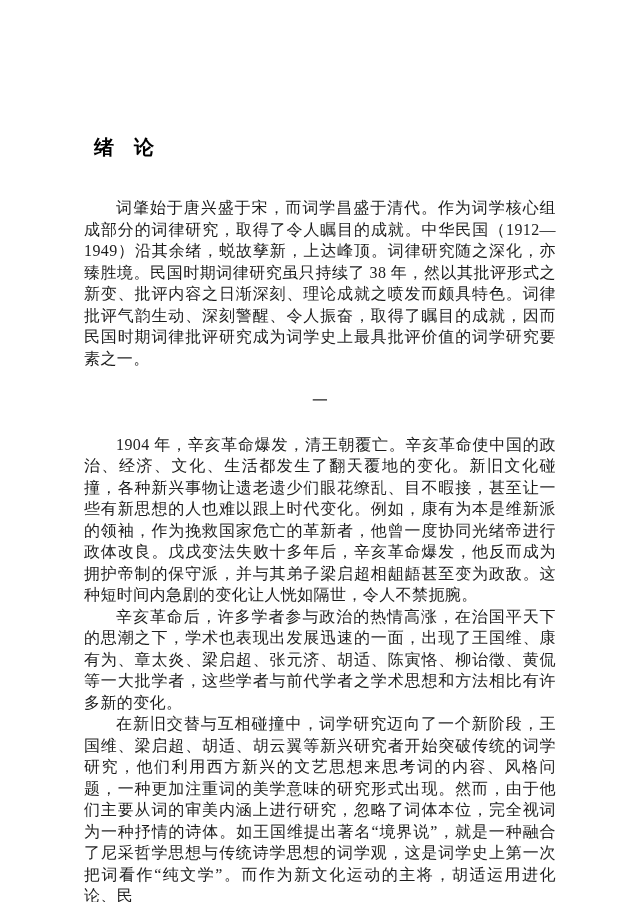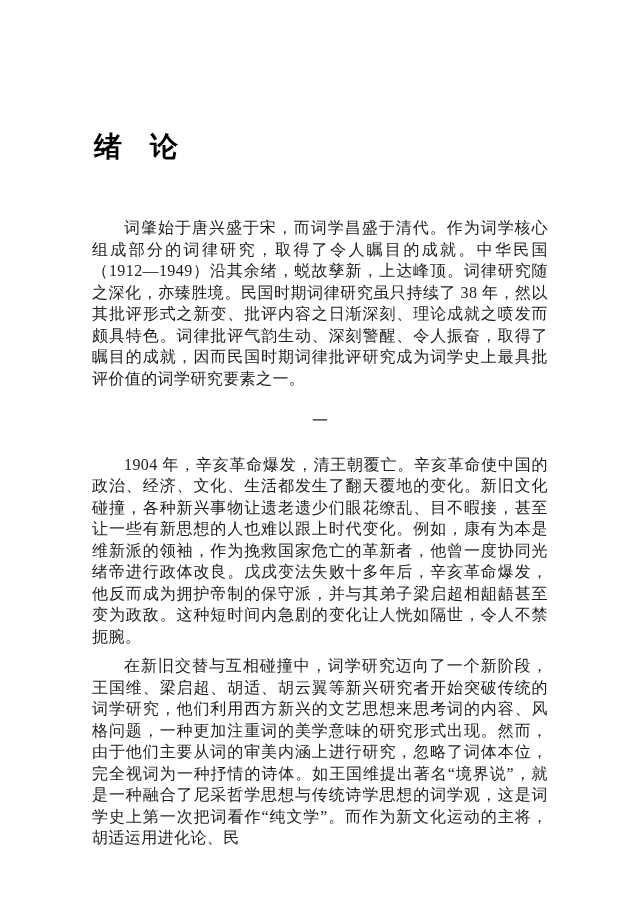--- a/index.html
+++ b/index.html
@@ -13,35 +13,35 @@
     height: 902px;
     margin: 0 auto;
     background: #ffffff;
     box-sizing: border-box;
     padding: 133px 82px 0 84px;
     font-family: "Liberation Serif", "DejaVu Serif", serif;
     color: #1d1d1d;
     overflow: hidden;
   }
   .chapter-title {
-    font-size: 28px;
+    font-size: 20px;
     line-height: 28px;
     font-weight: bold;
     color: #000000;
-    margin: 0 0 56px 10px;
+    margin: 0 0 36px 10px;
     white-space: pre;
   }
   .body-para {
     font-size: 16px;
     line-height: 21.5px;
     letter-spacing: 0.4px;
     text-align: justify;
     text-justify: inter-ideograph;
     text-indent: 2em;
-    margin: 8px;
+    margin: 0;
   }
   .section-marker {
     font-size: 16px;
     line-height: 21.5px;
     text-align: center;
     margin: 21px 0 22px 0;
   }
 </style>
 </head>
 <body>
@@ -49,16 +49,17 @@
 <div class="page">
 
   <h1 class="chapter-title">绪　论</h1>
 
   <p class="body-para">词肇始于唐兴盛于宋，而词学昌盛于清代。作为词学核心组成部分的词律研究，取得了令人瞩目的成就。中华民国（1912—1949）沿其余绪，蜕故孳新，上达峰顶。词律研究随之深化，亦臻胜境。民国时期词律研究虽只持续了 38 年，然以其批评形式之新变、批评内容之日渐深刻、理论成就之喷发而颇具特色。词律批评气韵生动、深刻警醒、令人振奋，取得了瞩目的成就，因而民国时期词律批评研究成为词学史上最具批评价值的词学研究要素之一。</p>
 
   <div class="section-marker">一</div>
 
   <p class="body-para">1904 年，辛亥革命爆发，清王朝覆亡。辛亥革命使中国的政治、经济、文化、生活都发生了翻天覆地的变化。新旧文化碰撞，各种新兴事物让遗老遗少们眼花缭乱、目不暇接，甚至让一些有新思想的人也难以跟上时代变化。例如，康有为本是维新派的领袖，作为挽救国家危亡的革新者，他曾一度协同光绪帝进行政体改良。戊戌变法失败十多年后，辛亥革命爆发，他反而成为拥护帝制的保守派，并与其弟子梁启超相龃龉甚至变为政敌。这种短时间内急剧的变化让人恍如隔世，令人不禁扼腕。</p>
 
+  <p class="body-para">辛亥革命后，许多学者参与政治的热情高涨，在治国平天下的思潮之下，学术也表现出发展迅速的一面，出现了王国维、康有为、章太炎、梁启超、张元济、胡适、陈寅恪、柳诒徵、黄侃等一大批学者，这些学者与前代学者之学术思想和方法相比有许多新的变化。</p>
 
   <p class="body-para">在新旧交替与互相碰撞中，词学研究迈向了一个新阶段，王国维、梁启超、胡适、胡云翼等新兴研究者开始突破传统的词学研究，他们利用西方新兴的文艺思想来思考词的内容、风格问题，一种更加注重词的美学意味的研究形式出现。然而，由于他们主要从词的审美内涵上进行研究，忽略了词体本位，完全视词为一种抒情的诗体。如王国维提出著名“境界说”，就是一种融合了尼采哲学思想与传统诗学思想的词学观，这是词学史上第一次把词看作“纯文学”。而作为新文化运动的主将，胡适运用进化论、民</p>
 
 </div>
 
 </body></html>

